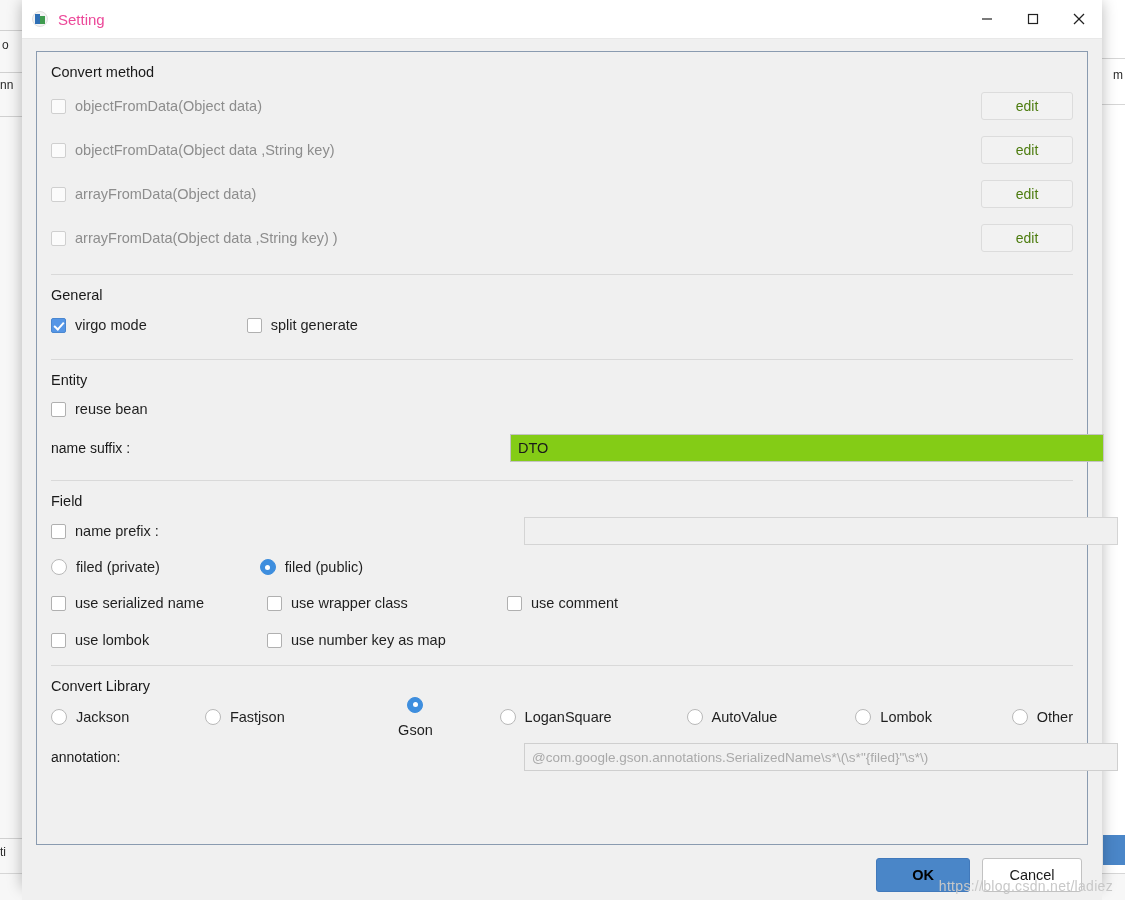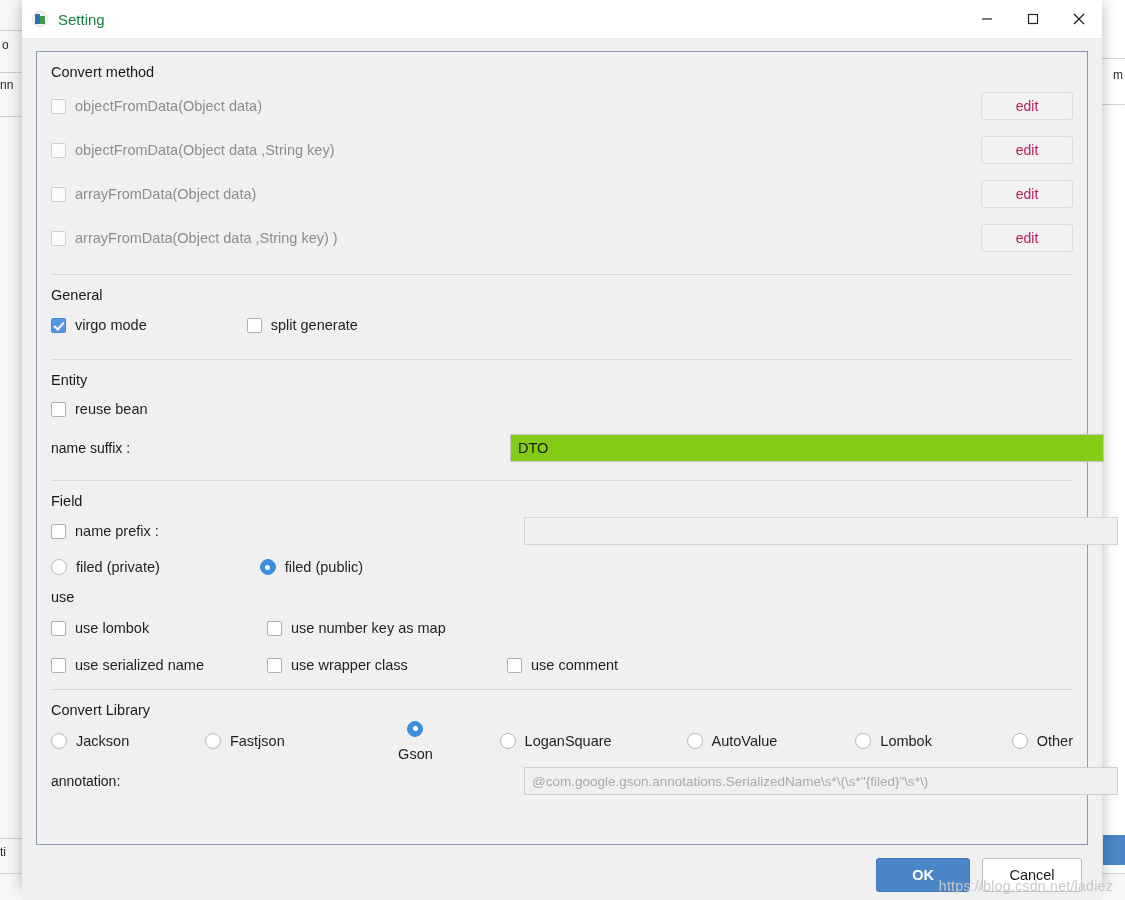--- a/index.html
+++ b/index.html
@@ -133,21 +133,21 @@
     background: #2f6fb5;
   }
   #app-icon .ico-b {
     position: absolute;
     left: 8px; top: 5px;
     width: 5px; height: 8px;
     background: #3f9b4f;
   }
   #title-text {
     font-size: 15px;
-    color: #15803d;
+    color: #ec4899;
   }
   #win-controls {
     margin-left: auto;
     display: flex;
     height: 38px;
   }
   .win-btn {
     width: 46px;
     height: 38px;
     display: flex;
@@ -261,21 +261,21 @@
     height: 44px;
   }
   .cm-label { margin-left: 9px; }
   .edit-btn {
     margin-left: auto;
     width: 90px;
     height: 26px;
     border: 1px solid #dcdcdc;
     border-radius: 3px;
     background: #f2f2f2;
-    color: #be185d;
+    color: #4d7c0f;
     font-size: 14px;
     display: flex;
     align-items: center;
     justify-content: center;
   }
 
   .text-input {
     height: 28px;
     background: #84cc16;
     border: 1px solid #c4c4c4;
@@ -302,21 +302,21 @@
     display: flex;
     align-items: center;
     justify-content: flex-end;
     padding-right: 20px;
     gap: 12px;
     background: #f0f0f0;
   }
   #ok-button {
     width: 92px; height: 32px;
     background: #4a86c8;
-    color: #ffffff;
+    color: #000000;
     font-size: 14.5px;
     font-weight: bold;
     border: 1px solid #4179bb;
     border-radius: 3px;
     display: flex;
     align-items: center;
     justify-content: center;
   }
   #cancel-button {
     width: 98px; height: 32px;
@@ -452,43 +452,42 @@
         <span class="opt">
           <span class="rb"></span>
           <span>filed (private)</span>
         </span>
         <span class="opt" style="margin-left:100px;">
           <span class="rb checked"></span>
           <span>filed (public)</span>
         </span>
       </div>
 
-      <div class="group-title" style="padding-top:4px;">use</div>
+      <div class="row" style="height:36px;">
+        <span class="opt" style="width:216px;">
+          <span class="cb"></span>
+          <span>use serialized name</span>
+        </span>
+        <span class="opt" style="width:240px;">
+          <span class="cb"></span>
+          <span>use wrapper class</span>
+        </span>
+        <span class="opt">
+          <span class="cb"></span>
+          <span>use comment</span>
+        </span>
+      </div>
       <div class="row" style="height:38px;">
         <span class="opt" style="width:216px;">
           <span class="cb"></span>
           <span>use lombok</span>
         </span>
         <span class="opt">
           <span class="cb"></span>
           <span>use number key as map</span>
-        </span>
-      </div>
-      <div class="row" style="height:36px;">
-        <span class="opt" style="width:216px;">
-          <span class="cb"></span>
-          <span>use serialized name</span>
-        </span>
-        <span class="opt" style="width:240px;">
-          <span class="cb"></span>
-          <span>use wrapper class</span>
-        </span>
-        <span class="opt">
-          <span class="cb"></span>
-          <span>use comment</span>
         </span>
       </div>
 
       <div class="divider" style="margin-top:6px;"></div>
 
       <div class="group-title">Convert Library</div>
       <div class="row" style="height:38px;gap:30px;">
         <span class="opt" style="width:150px;">
           <span class="rb"></span>
           <span>Jackson</span>

